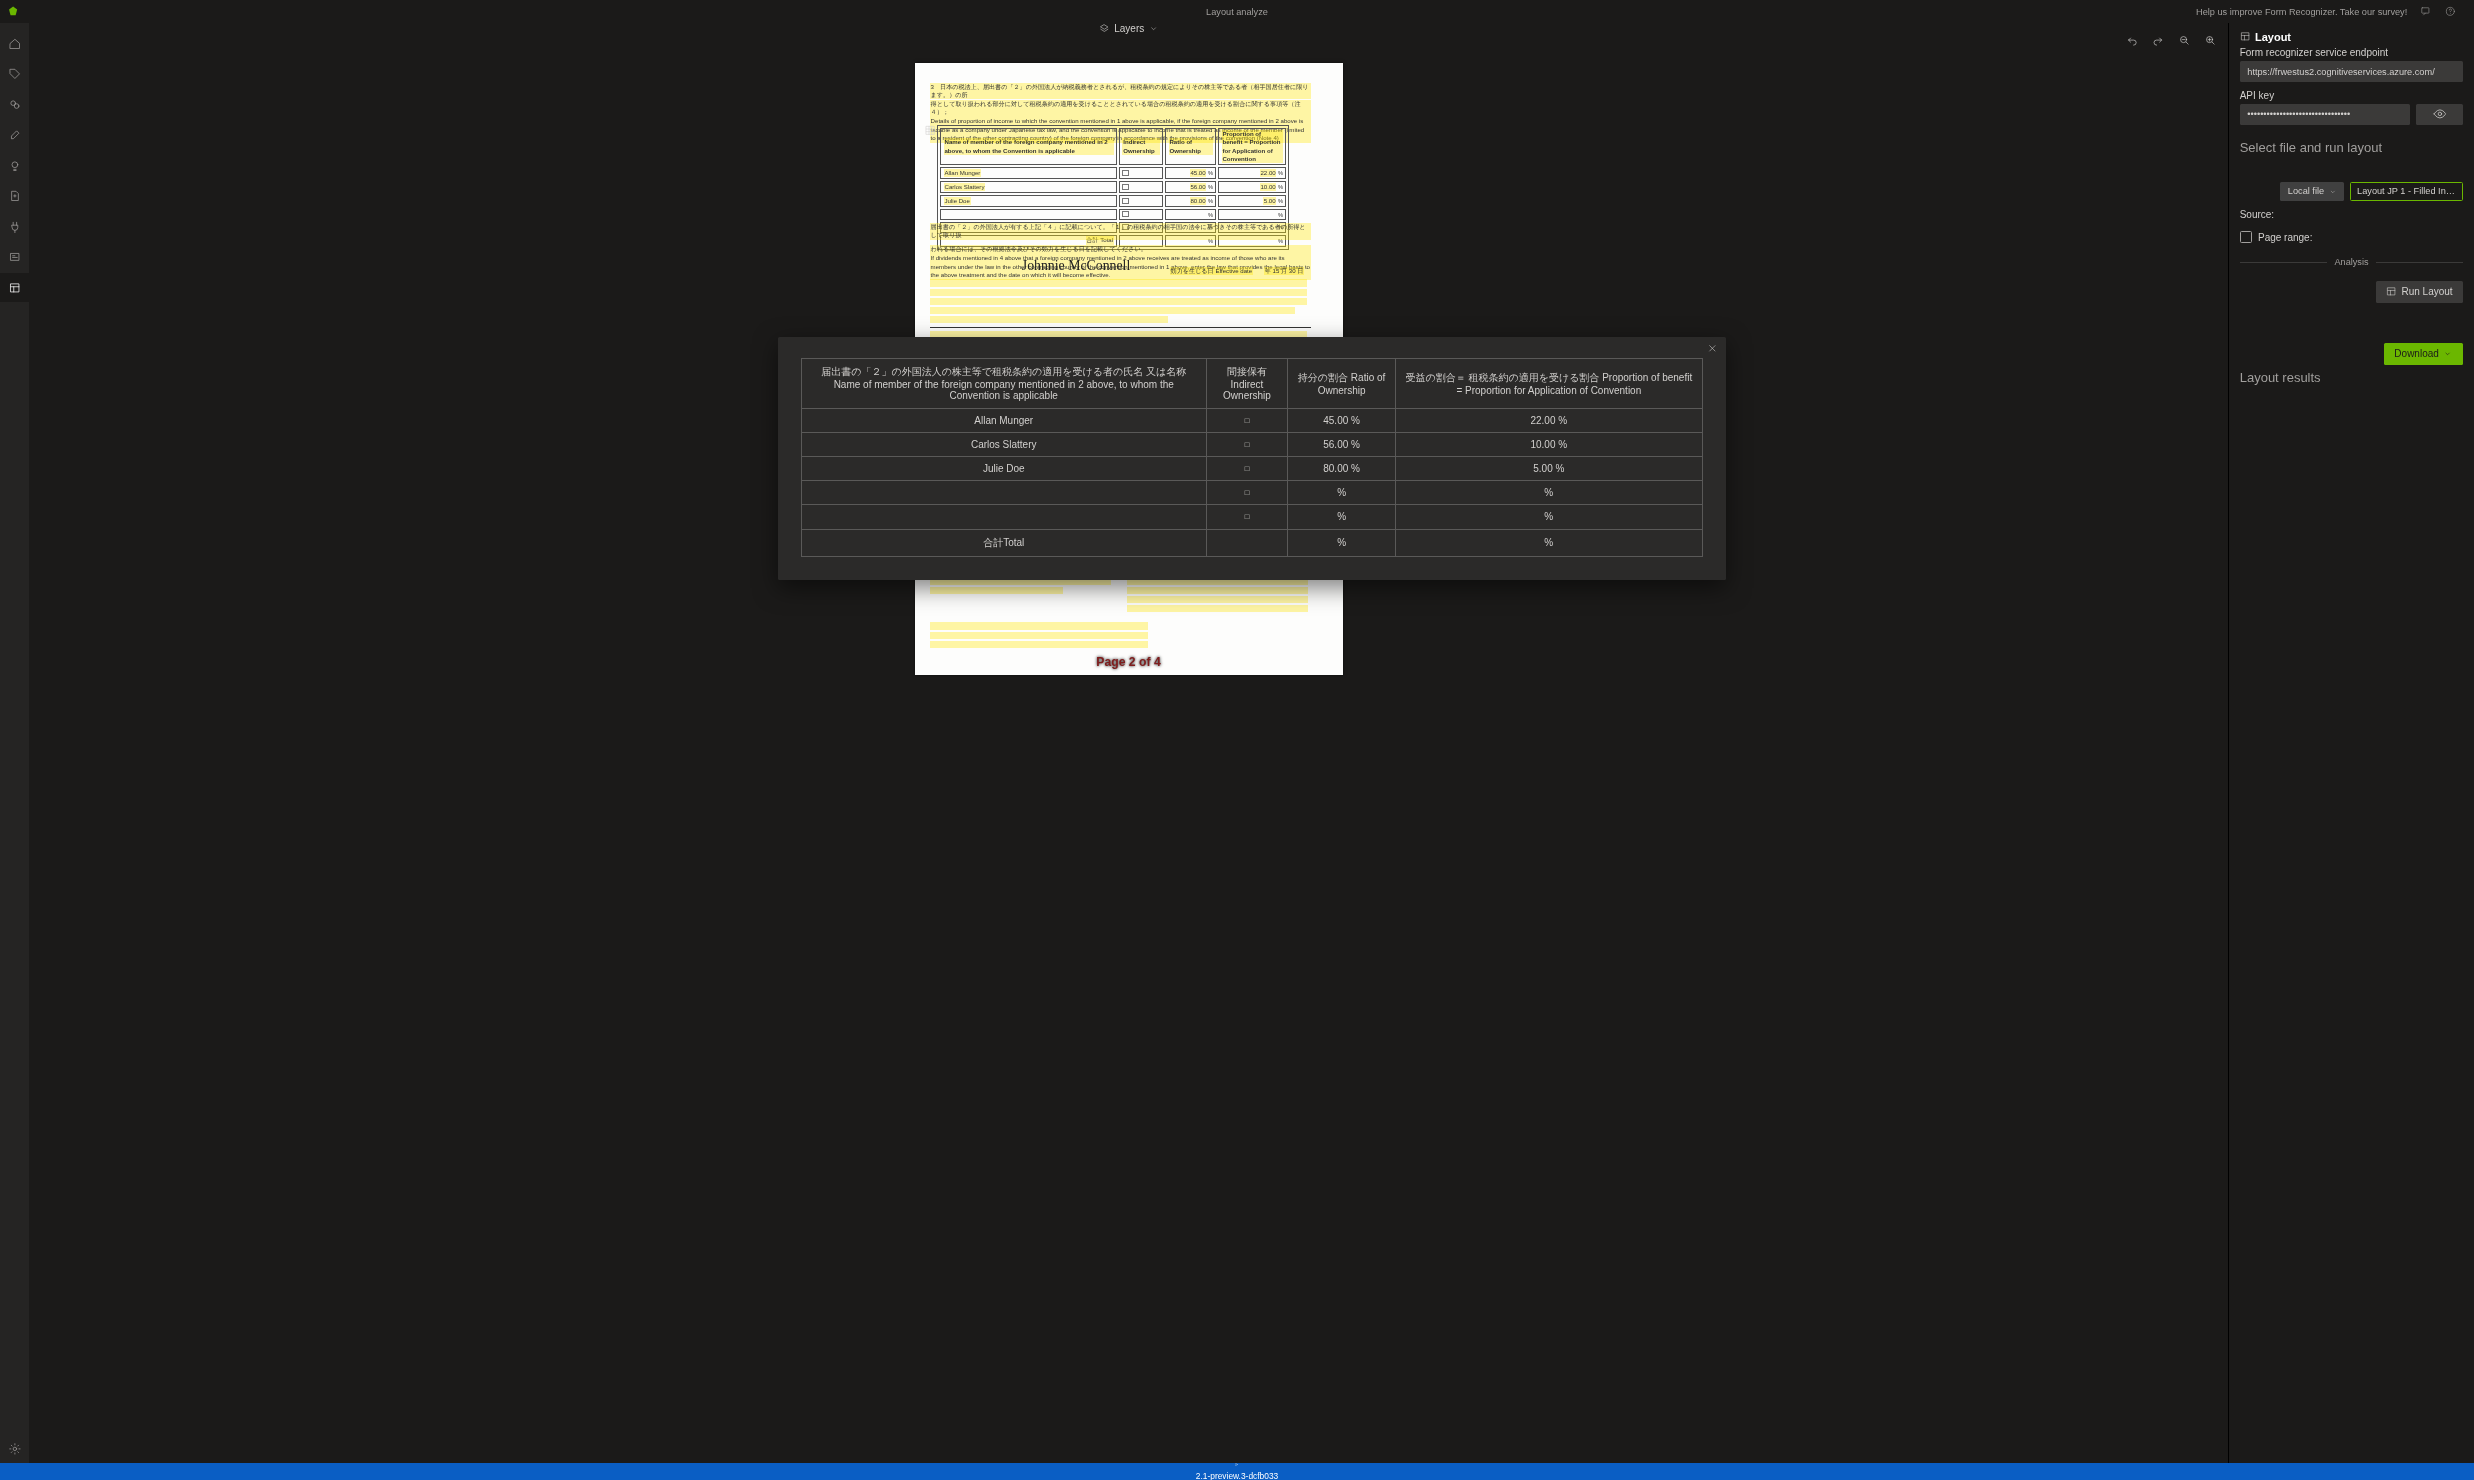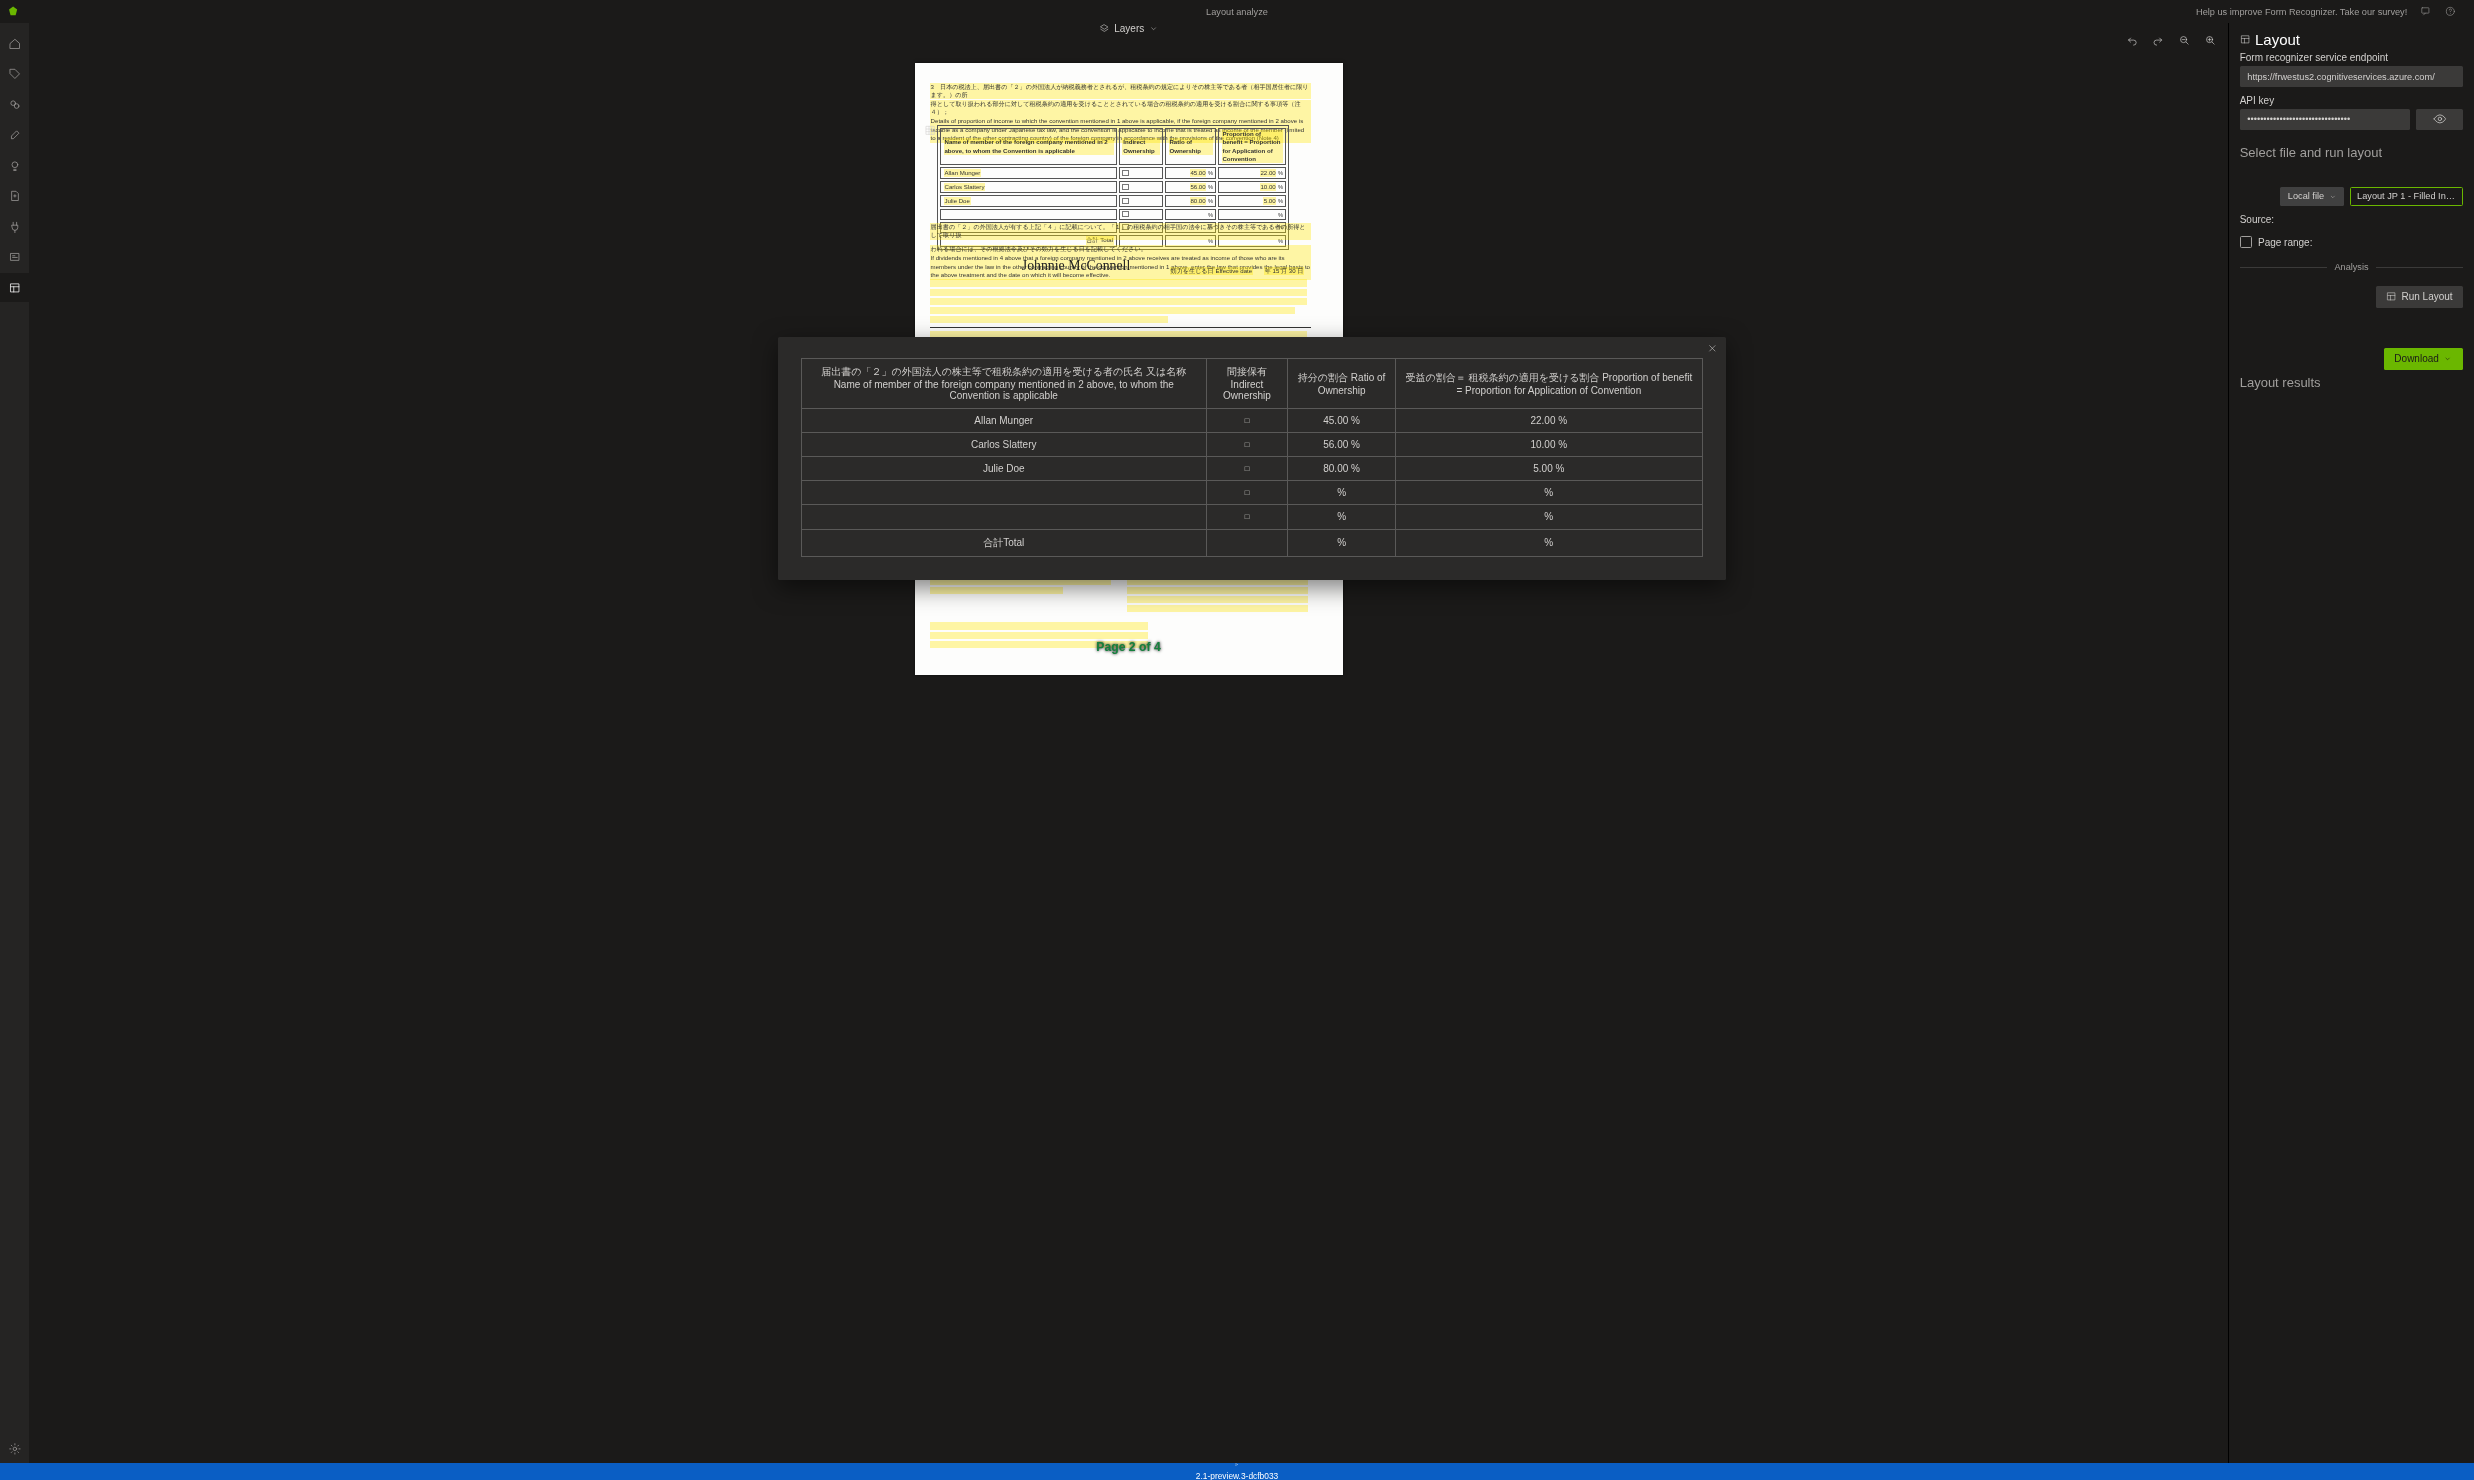--- a/index.html
+++ b/index.html
@@ -28,25 +28,25 @@
   .canvas-viewport { flex:1; background:#1b1a19; overflow:hidden; display:flex; justify-content:center; }
   .doc-page { width:428px; margin-top:10.7px; background:#fdfdfc; box-shadow:0 0 3.1px rgba(0,0,0,.5); position:relative; height:612px; }
   .doc-page .doc-content { position:absolute; inset:15.3px; }
   .hl { background: rgba(255,230,0,.35); display:inline-block; padding:0 0.8px; font-size:6.1px; line-height:8.4px; color:#333; word-break:break-word; }
   .hl-line { background: rgba(255,230,0,.35); height:7.6px; margin:1.5px 0; }
   .doc-signature { font-family:"Brush Script MT","Segoe Script",cursive; font-size:13.8px; color:#222; position:absolute; }
   .doc-table { position:absolute; border:0.8px solid #555; font-size:6.1px; width:352px; }
   .doc-table th, .doc-table td { border:0.8px solid #555; padding:0.8px 2.3px; font-size:5.7px; color:#333; text-align:left; }
   .doc-table td.num { text-align:right; }
   .doc-table .cb { display:inline-block; width:6.1px;height:6.1px;border:0.8px solid #777; }
-  .page-indicator { position:absolute; bottom:21px; left:50%; transform:translateX(-50%); color:#15803d; font-size:12.2px; font-weight:600; text-shadow:0 0 3.1px #000; }
+  .page-indicator { position:absolute; bottom:6px; left:50%; transform:translateX(-50%); color:#7f1d1d; font-size:12.2px; font-weight:600; text-shadow:0 0 3.1px #000; }
   
   .right-panel { width:246px; background:#1b1a19; border-left:0.8px solid #000; padding:7.6px 10.7px; overflow:auto; }
   .rp-header { display:flex; align-items:center; gap:4.6px; margin-bottom:4.6px; }
-  .rp-header .rp-title { font-size:15px; font-weight:400; color:#fff; }
+  .rp-header .rp-title { font-size:11px; font-weight:700; color:#fff; }
   .rp-label { font-size:10px; color:#d2d0ce; margin-top:3.1px; margin-bottom:3.1px; display:block; }
   .rp-input { width:100%; background:#3b3a39; border:none; padding:5.4px 7.6px; color:#d2d0ce; font-size:9.2px; border-radius:1.5px; }
   .rp-row { display:flex; gap:6.1px; align-items:center; }
   .rp-key-row { display:flex; gap:6.1px; }
   .rp-eye { width:47px; background:#3b3a39; border:none; border-radius:1.5px; display:flex; align-items:center; justify-content:center; color:#d2d0ce; cursor:pointer; }
   .rp-section-title { font-size:13px; color:#a19f9d; font-weight:400; margin-top:15.3px; margin-bottom:7.6px; }
   .rp-source-select { background:#404040; padding:4.6px 7.6px; color:#d2d0ce; font-size:9.2px; border-radius:1.5px; display:flex; align-items:center; gap:4.6px; cursor:pointer; }
   .rp-file { flex:1; border:0.8px solid #6bb700; padding:3.8px 6.1px; color:#d2d0ce; font-size:9.2px; border-radius:1.5px; overflow:hidden; white-space:nowrap; text-overflow:ellipsis; }
   .rp-check { display:flex; align-items:center; gap:6.1px; margin-top:10.7px; }
   .rp-check .box { width:12.2px; height:12.2px; border:0.8px solid #a19f9d; border-radius:1.5px; }

